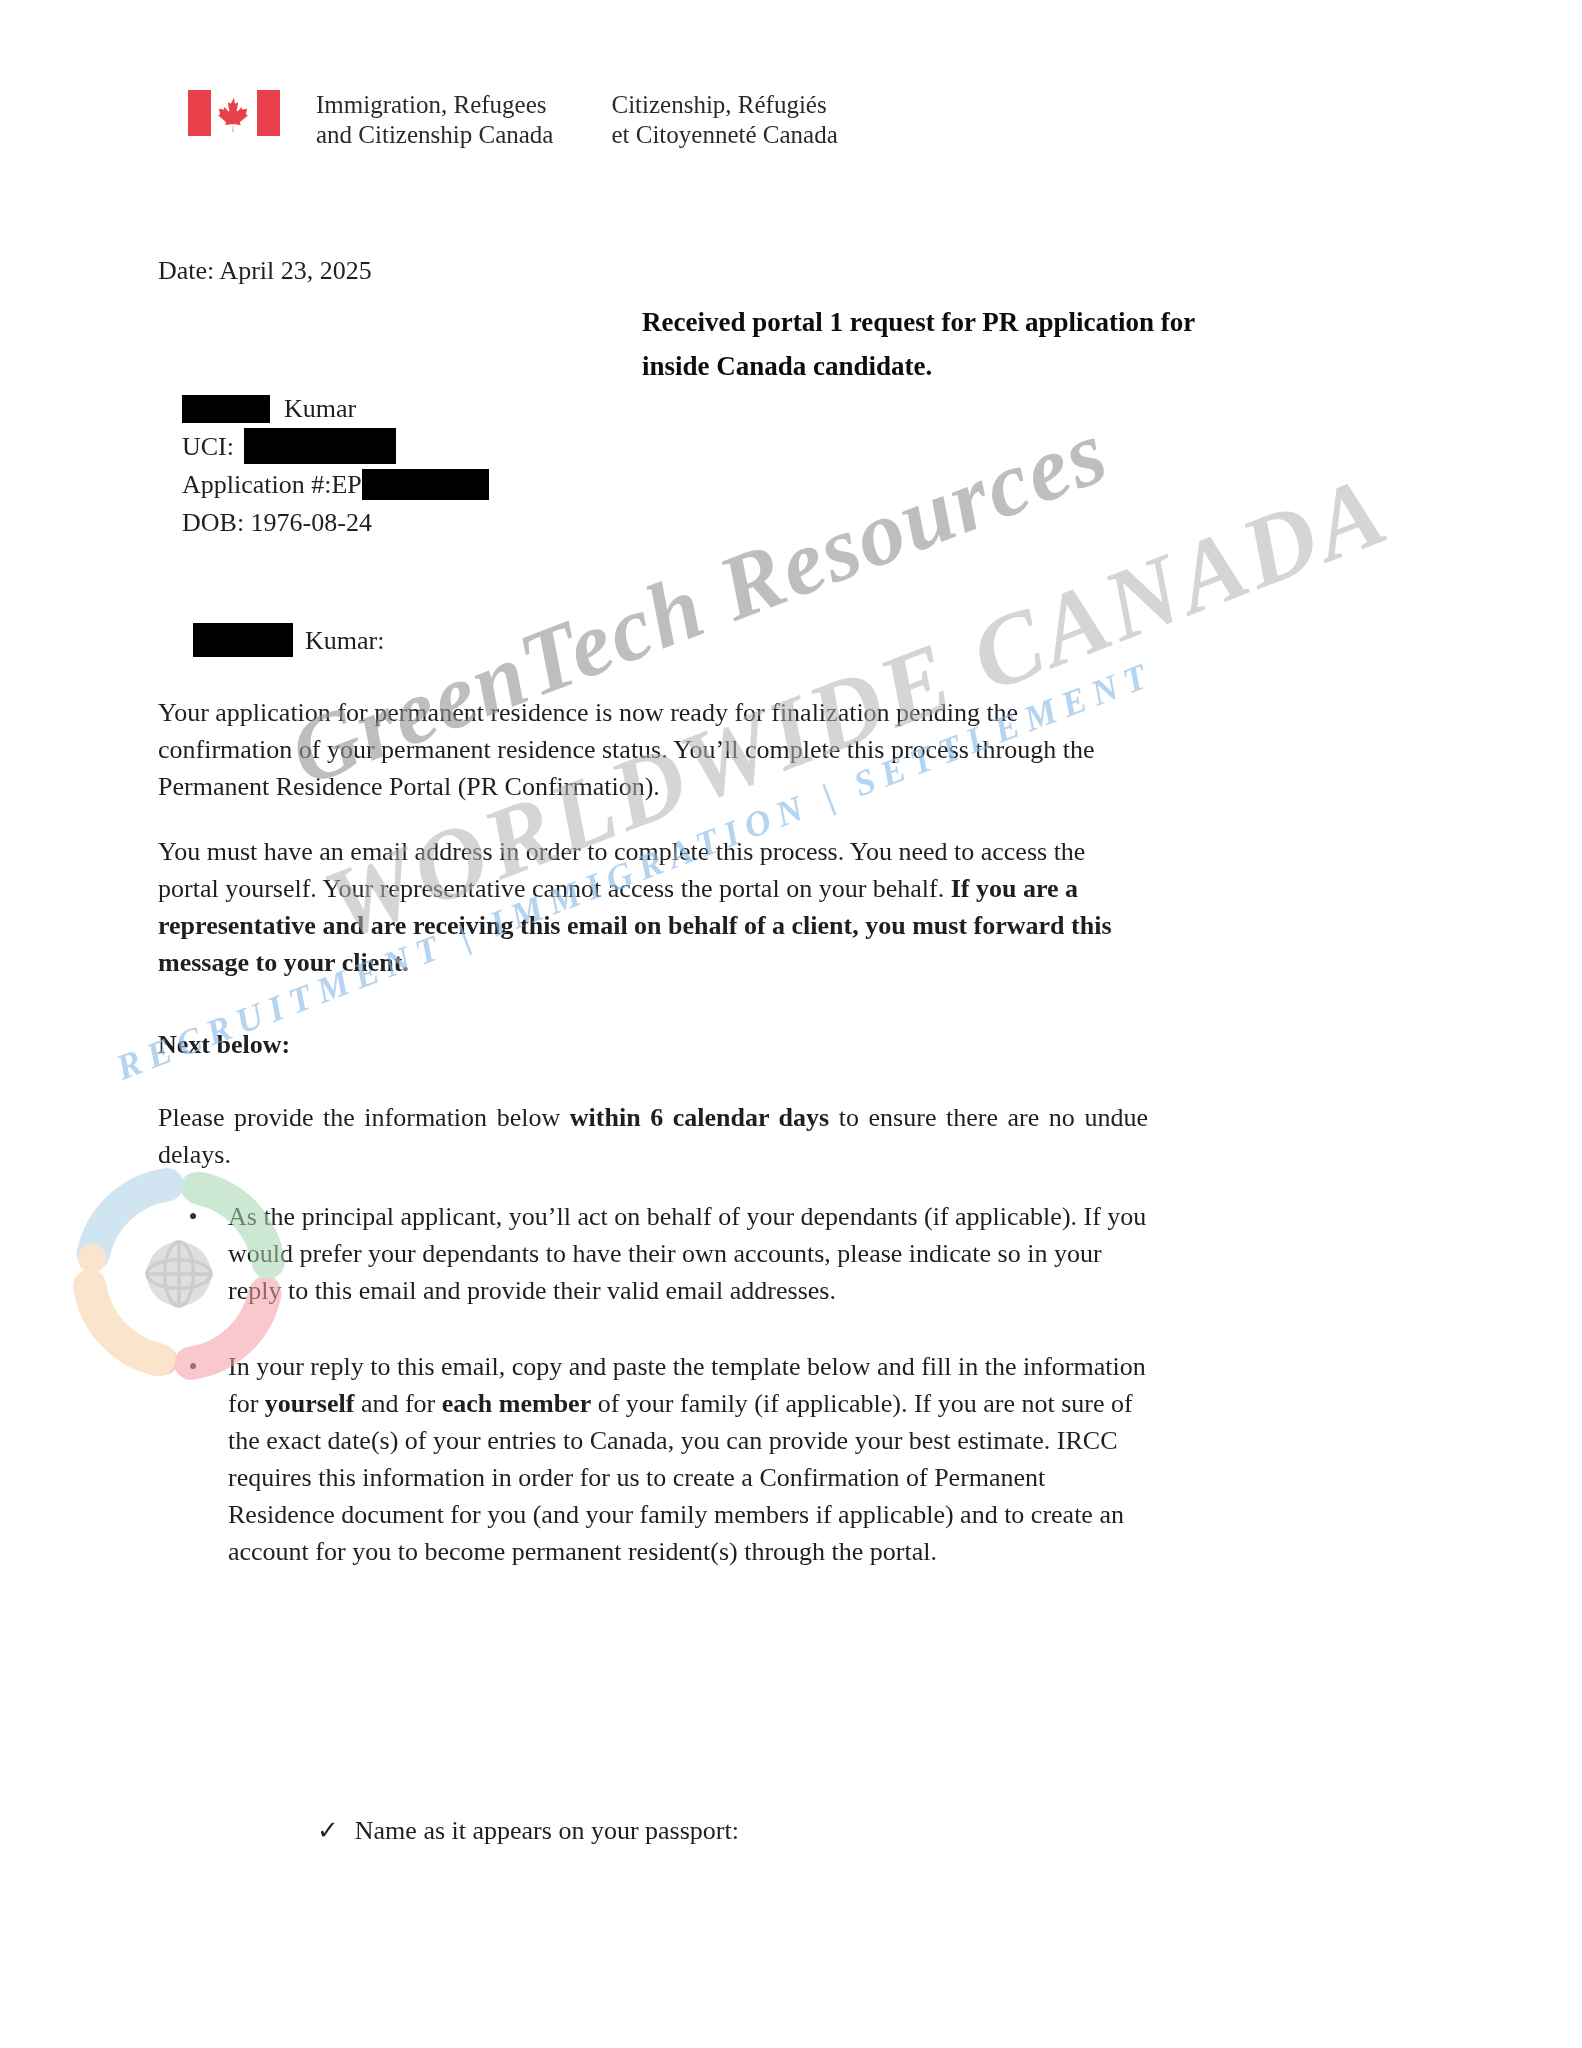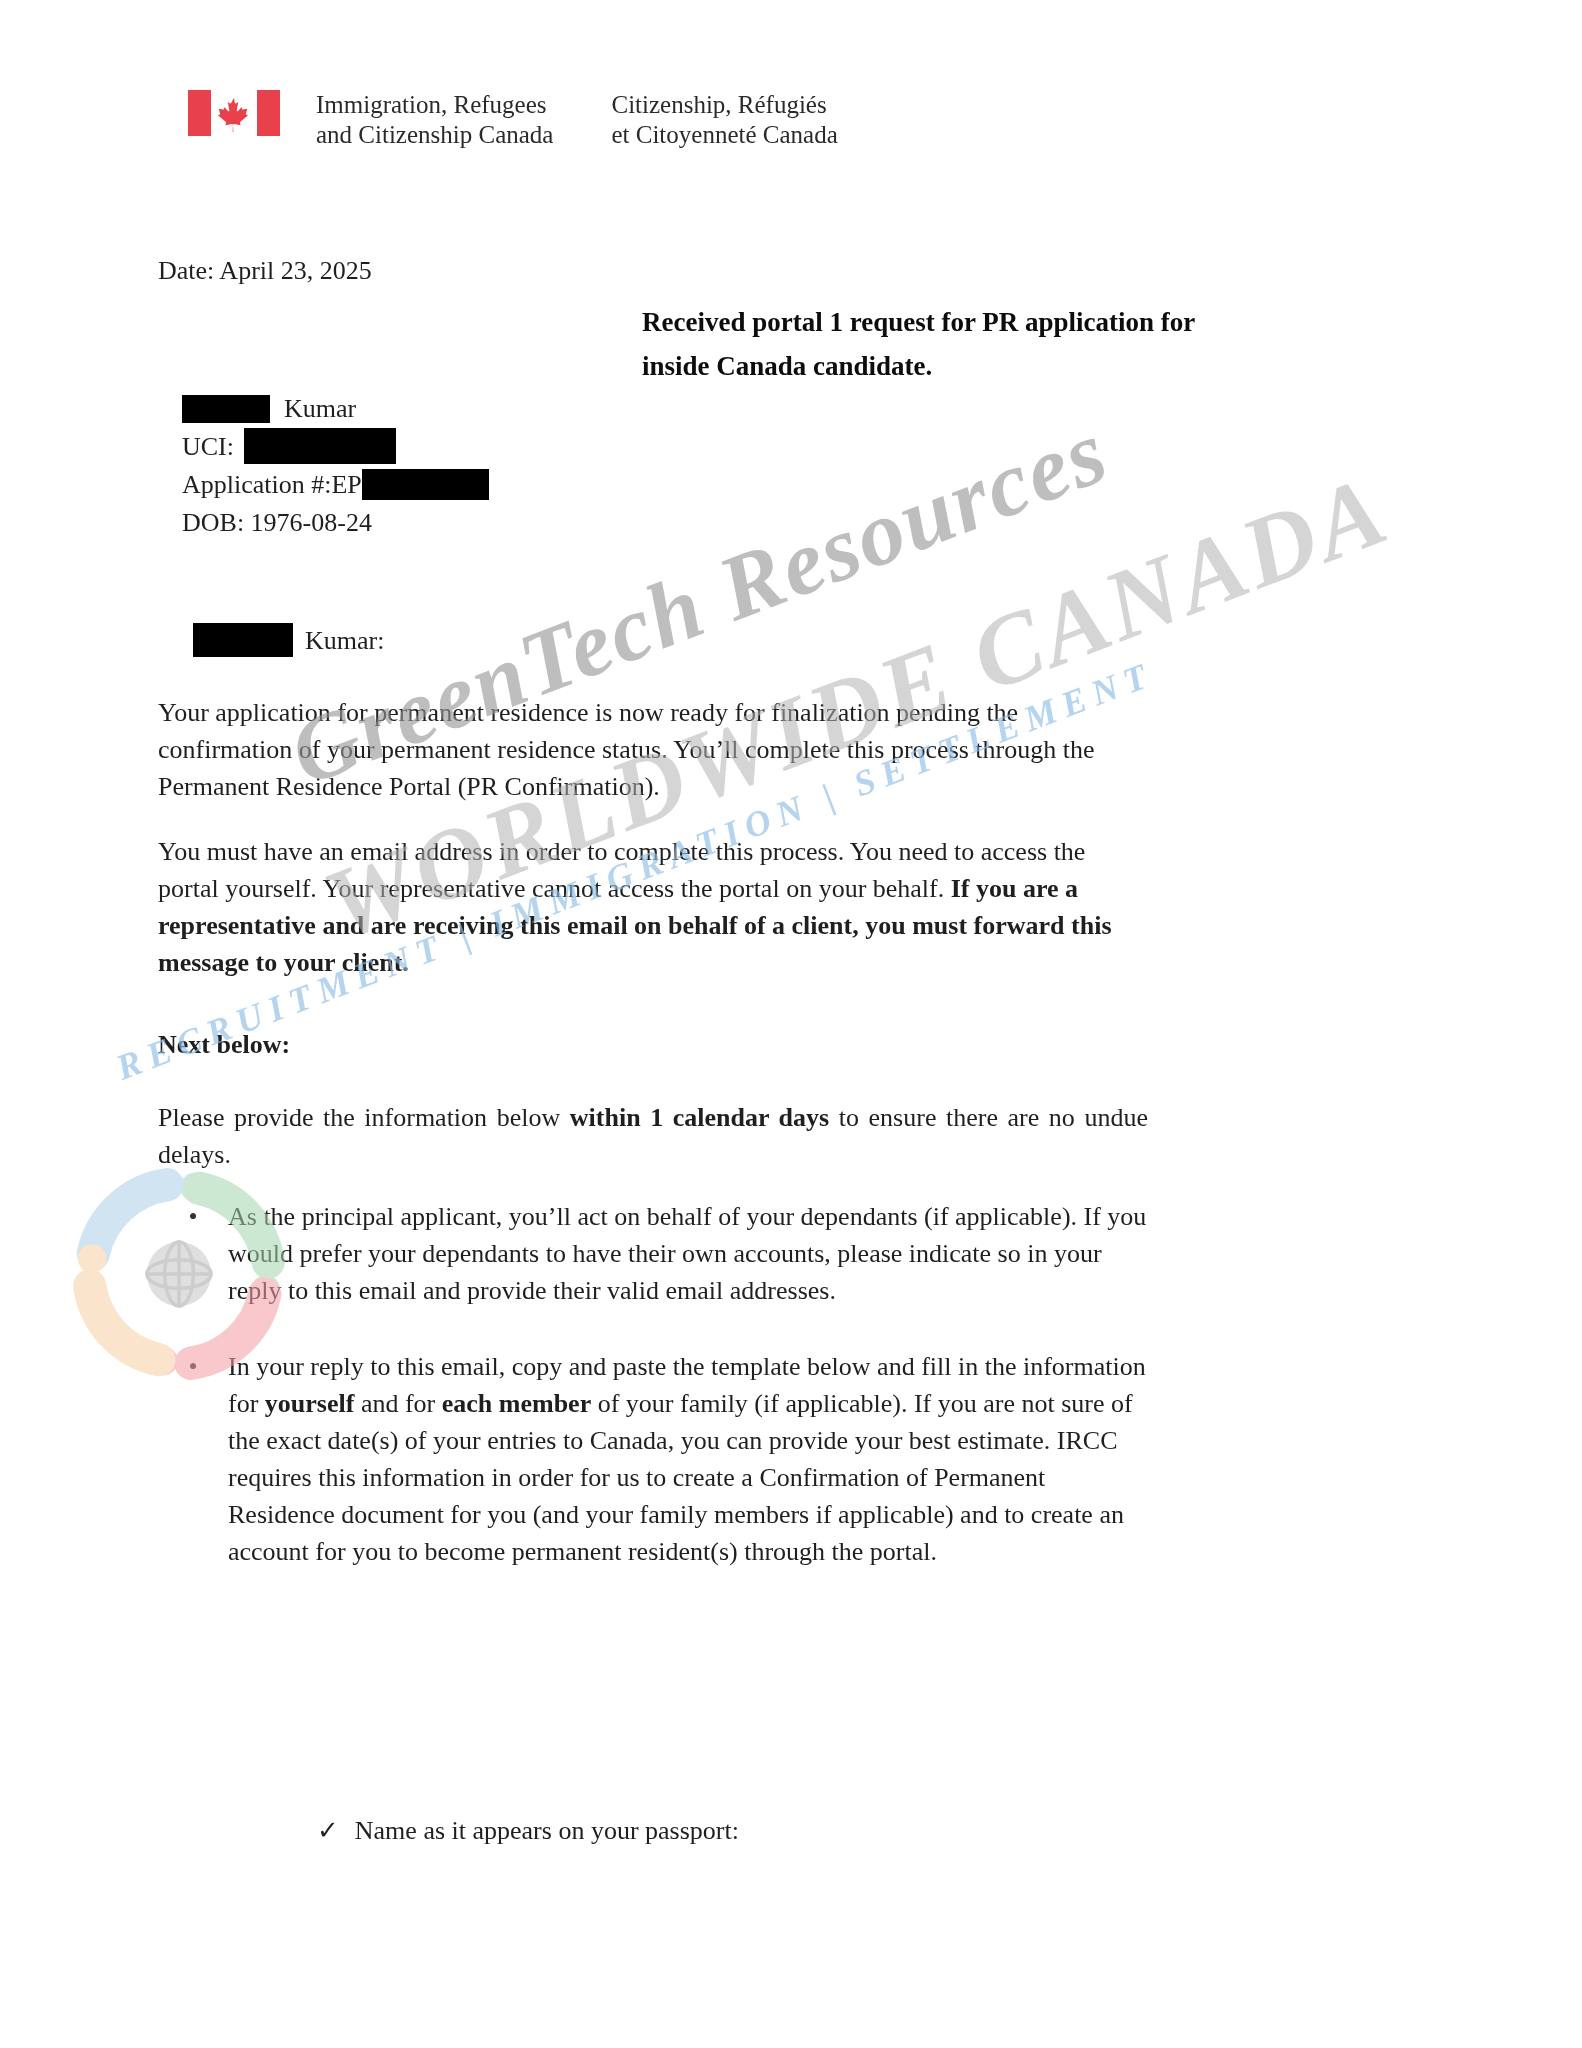--- a/index.html
+++ b/index.html
@@ -95,21 +95,21 @@
   </div>
 
   <div class="abs body-text salutation"><span class="redact salut"></span><span>Kumar:</span></div>
 
   <div class="abs body-text para p2"><span>You must have an email address in order to complete this process. You need to access the portal yourself. Your representative cannot access the portal on your behalf. </span><span class="bold">If you are a representative and are receiving this email on behalf of a client, you must forward this message to your client.</span></div>
 
   <div class="abs body-text para p1">Your application for permanent residence is now ready for finalization pending the confirmation of your permanent residence status. You’ll complete this process through the Permanent Residence Portal (PR Confirmation).</div>
 
   <div class="abs body-text para h-next">Next below:</div>
 
-  <div class="abs body-text para p3"><span>Please provide the information below </span><span class="bold">within 1 calendar days</span><span> to ensure there are no undue delays.</span></div>
+  <div class="abs body-text para p3"><span>Please provide the information below </span><span class="bold">within 6 calendar days</span><span> to ensure there are no undue delays.</span></div>
 
   <div class="abs body-text bullet b1">
     <div class="dot">•</div>
     <div class="btxt"><span>As the principal applicant, you’ll act on behalf of your dependants (if applicable). If you would prefer your dependants to have their own accounts, please indicate so in your reply to this email and provide their valid email addresses.</span></div>
   </div>
 
   <div class="abs body-text bullet b2">
     <div class="dot">•</div>
     <div class="btxt"><span>In your reply to this email, copy and paste the template below and fill in the information for </span><span class="bold">yourself</span><span> and for </span><span class="bold">each member</span><span> of your family (if applicable). If you are not sure of the exact date(s) of your entries to Canada, you can provide your best estimate. IRCC requires this information in order for us to create a Confirmation of Permanent Residence document for you (and your family members if applicable) and to create an account for you to become permanent resident(s) through the portal.</span></div>
   </div>

